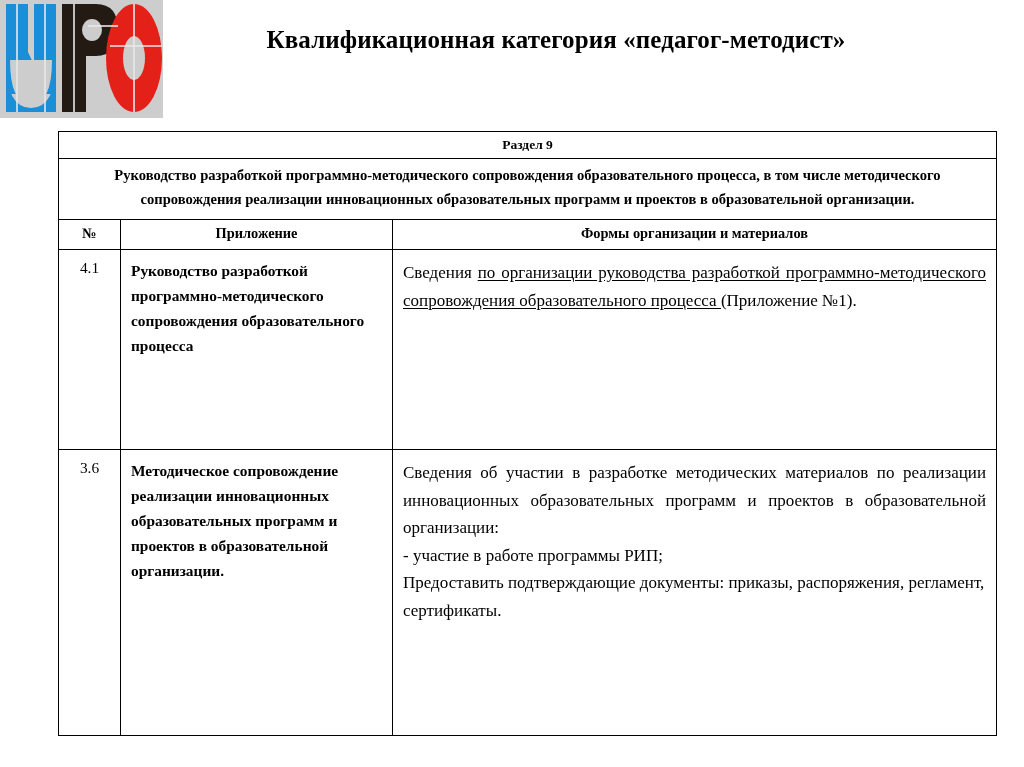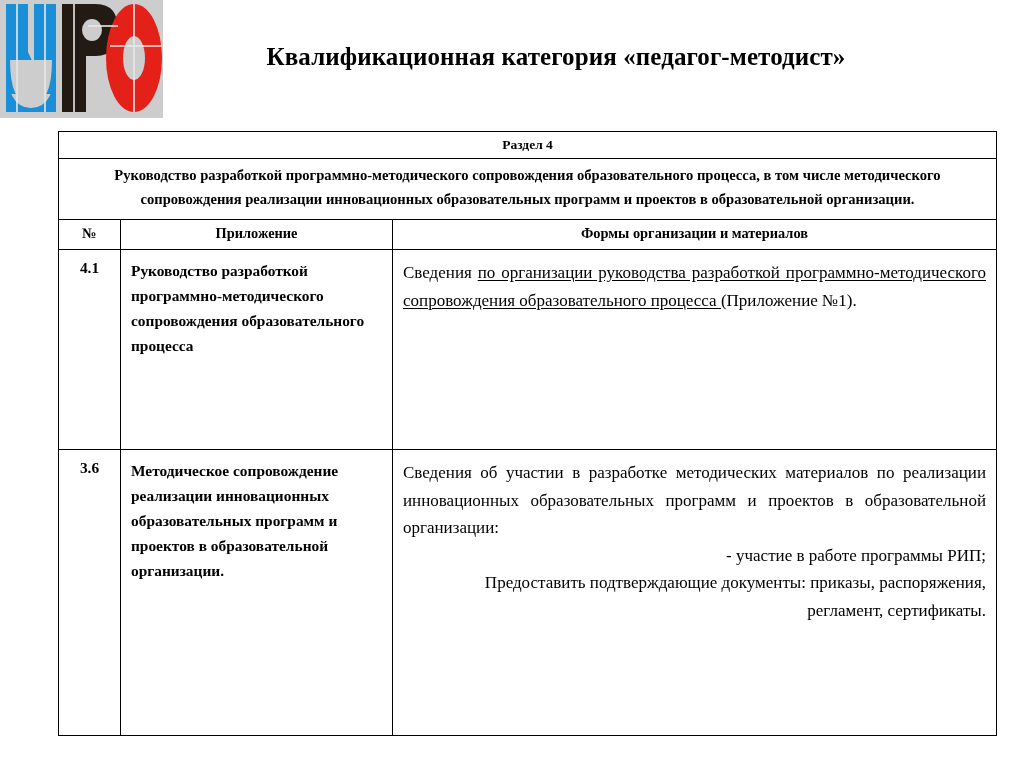--- a/index.html
+++ b/index.html
@@ -24,21 +24,21 @@
     width: 163px;
     height: 118px;
     background: #cdcdcd;
   }
   .logo-svg { display: block; }
 
   
   .slide-title {
     position: absolute;
     left: 180px;
-    top: 39px;
+    top: 22px;
     width: 752px;
     text-align: center;
     font-family: "Liberation Serif", "DejaVu Serif", serif;
     font-weight: bold;
     font-size: 25px;
     line-height: 1.46;
     color: #000000;
     letter-spacing: 0.1px;
   }
 
@@ -78,38 +78,38 @@
     padding: 5px 4px 6px 4px !important;
     height: 18px;
   }
 
   .col-num   { width: 62px; }
   .col-ind   { width: 272px; }
   .col-forms { width: 604px; }
 
   .cell-num {
     text-align: center;
-    font-weight: bold;
+    font-weight: normal;
     font-size: 15.4px;
     padding: 9px 4px 4px 4px !important;
   }
   .cell-indicator {
     font-weight: bold;
     font-size: 15.4px;
     line-height: 1.62;
     padding: 9px 8px 8px 10px !important;
   }
   .cell-forms {
     font-size: 17px;
     line-height: 1.62;
     text-align: justify;
     padding: 9px 10px 8px 10px !important;
   }
   .cell-forms p { margin: 0; }
-  .cell-forms p.nojustify { text-align: right; margin-left: 46px; }
+  .cell-forms p.nojustify { text-align: left; }
   .u { text-decoration: underline; text-underline-offset: 2px; }
 
   .row-41 td { height: 182px; }
   .row-42 td { height: 268px; }
 </style>
 </head>
 <body>
 
 <div class="logo-box">
   <svg class="logo-svg" width="163" height="118" viewBox="0 0 163 118">
@@ -152,21 +152,21 @@
 <div class="slide-title">Квалификационная категория «педагог-методист»</div>
 
 <table class="doc-table">
   <colgroup>
     <col class="col-num">
     <col class="col-ind">
     <col class="col-forms">
   </colgroup>
   <tbody>
     <tr>
-      <td class="cell-section-title" colspan="3">Раздел 4</td>
+      <td class="cell-section-title" colspan="3">Раздел 9</td>
     </tr>
     <tr>
       <td class="cell-section-desc" colspan="3">Руководство разработкой программно-методического сопровождения образовательного процесса, в том числе методического сопровождения реализации инновационных образовательных программ и проектов в образовательной организации.</td>
     </tr>
     <tr>
       <td class="cell-head">№</td>
       <td class="cell-head">Приложение</td>
       <td class="cell-head">Формы организации и материалов</td>
     </tr>
 

